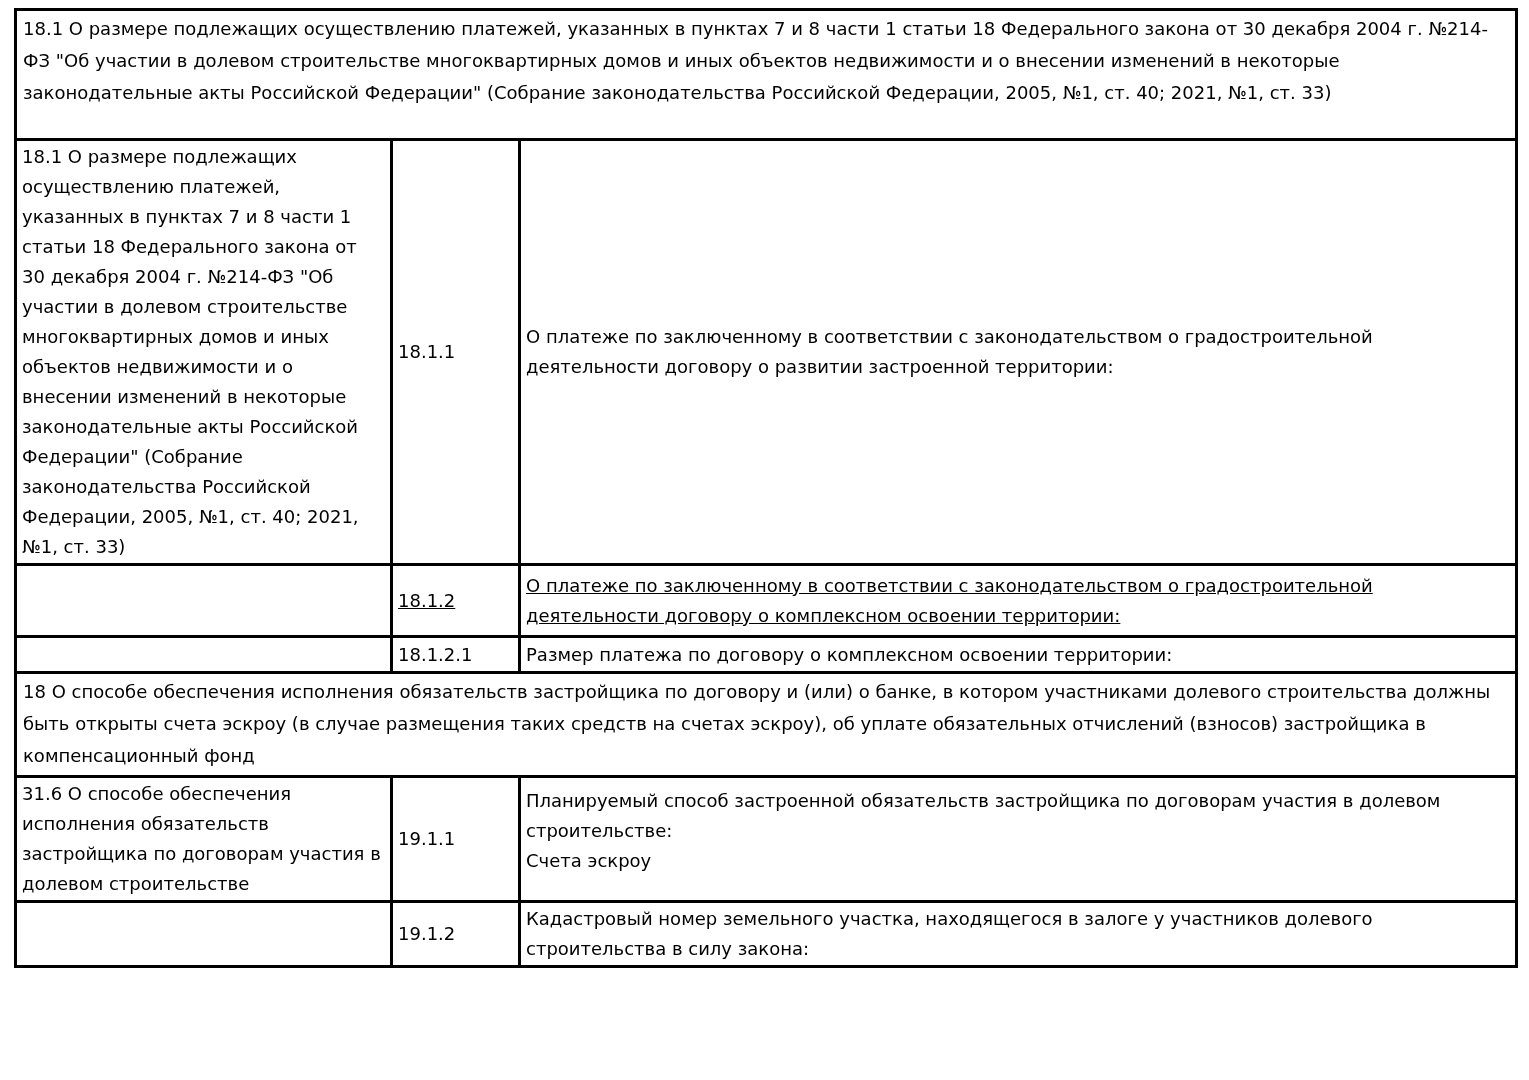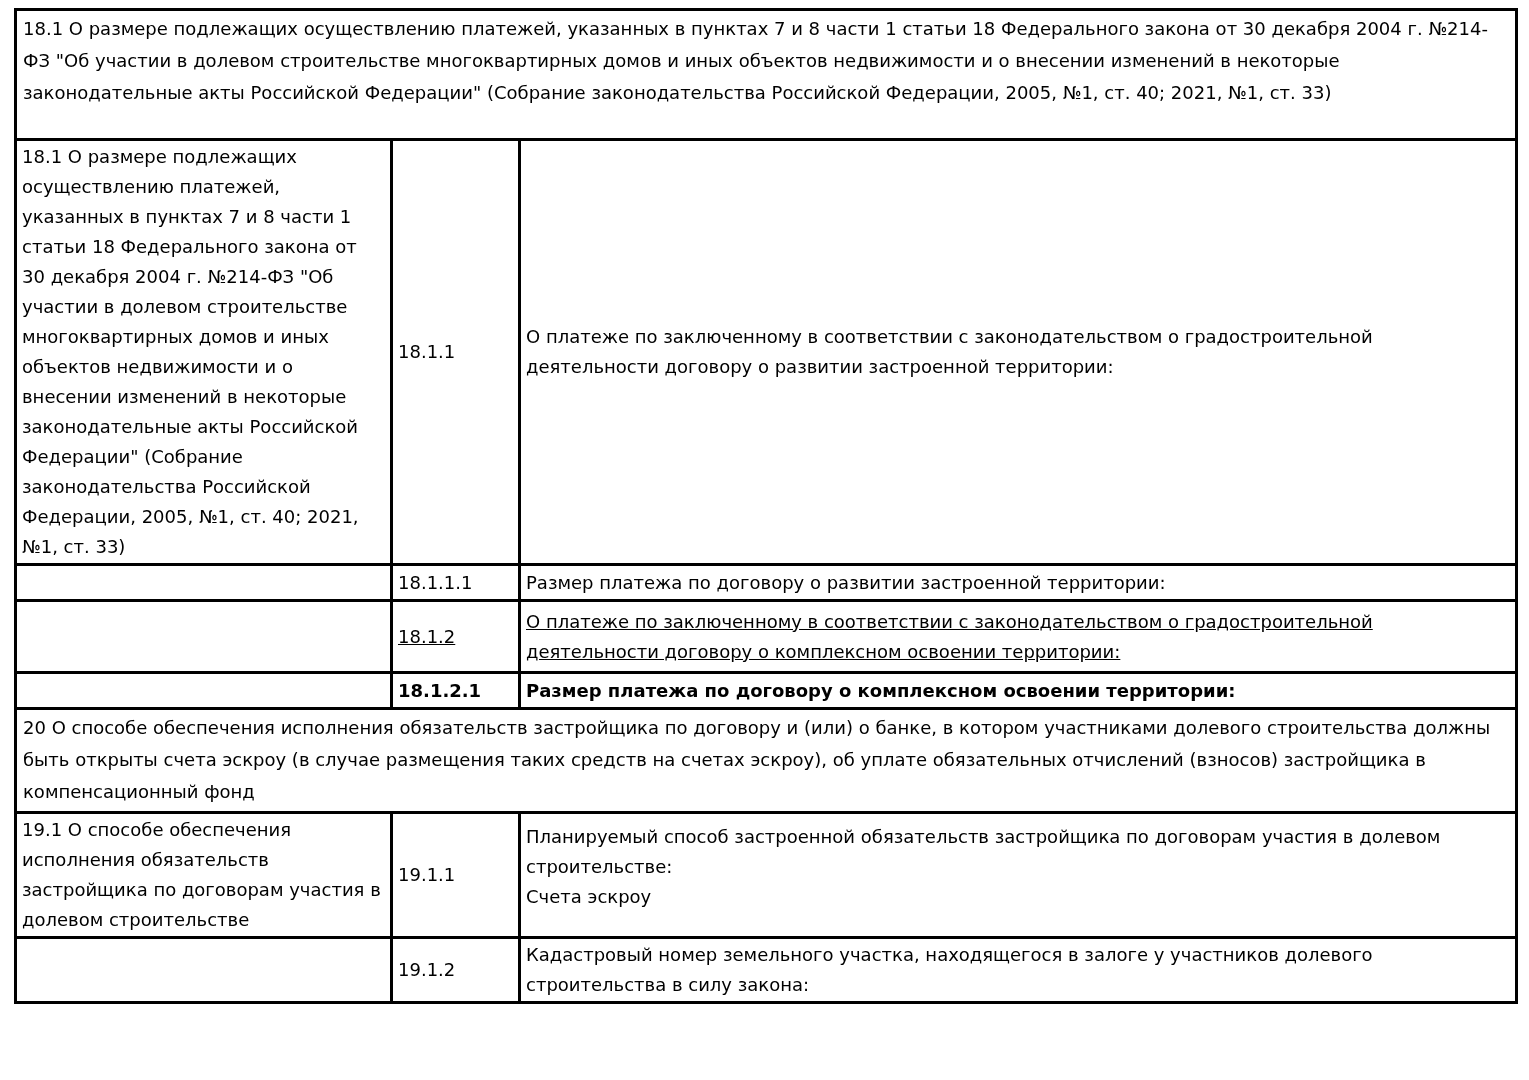--- a/index.html
+++ b/index.html
@@ -37,21 +37,21 @@
     line-height: 32px;
     padding: 2px 6px;
     vertical-align: top;
   }
   td.top { vertical-align: top; }
   .bold { font-weight: normal; }
   tr.r-sec18    { height: 130px; }
   tr.r-18-1-1   { height: 424px; }
   tr.r-18-1-1-1 { height: 36px;  }
   tr.r-18-1-2   { height: 72px; text-decoration: underline;  }
-  tr.r-18-1-2-1 { height: 36px; font-weight: bold;  }
+  tr.r-18-1-2-1 { height: 36px;  }
   tr.r-sec19    { height: 104px; }
   tr.r-19-1-1   { height: 120px; }
   tr.r-19-1-2   { height: 64px;  }
   td.q-cell { padding-top: 8px; }
 </style>
 </head>
 <body>
 
 <div class="wrap">
   <table class="decl">
@@ -64,44 +64,39 @@
       <tr class="r-sec18">
         <td colspan="3" class="section">18.1 О размере подлежащих осуществлению платежей, указанных в пунктах 7 и 8 части 1 статьи 18 Федерального закона от 30 декабря 2004 г. №214-ФЗ "Об участии в долевом строительстве многоквартирных домов и иных объектов недвижимости и о внесении изменений в некоторые законодательные акты Российской Федерации" (Собрание законодательства Российской Федерации, 2005, №1, ст. 40; 2021, №1, ст. 33)</td>
       </tr>
 
       <tr class="r-18-1-1">
         <td class="top">18.1 О размере подлежащих осуществлению платежей, указанных в пунктах 7 и 8 части 1 статьи 18 Федерального закона от 30 декабря 2004 г. №214-ФЗ "Об участии в долевом строительстве многоквартирных домов и иных объектов недвижимости и о внесении изменений в некоторые законодательные акты Российской Федерации" (Собрание законодательства Российской Федерации, 2005, №1, ст. 40; 2021, №1, ст. 33)</td>
         <td>18.1.1</td>
         <td>О платеже по заключенному в соответствии с законодательством о градостроительной деятельности договору о развитии застроенной территории:</td>
       </tr>
 
-      <tr class="r-18-1-1-1">
-        <td></td>
-        <td>18.1.1.1</td>
-        <td>Размер платежа по договору о развитии застроенной территории:</td>
-      </tr>
 
       <tr class="r-18-1-2">
         <td></td>
         <td>18.1.2</td>
         <td>О платеже по заключенному в соответствии с законодательством о градостроительной деятельности договору о комплексном освоении территории:</td>
       </tr>
 
       <tr class="r-18-1-2-1">
         <td></td>
         <td>18.1.2.1</td>
         <td>Размер платежа по договору о комплексном освоении территории:</td>
       </tr>
 
       <tr class="r-sec19">
-        <td colspan="3" class="section">20 О способе обеспечения исполнения обязательств застройщика по договору и (или) о банке, в котором участниками долевого строительства должны быть открыты счета эскроу (в случае размещения таких средств на счетах эскроу), об уплате обязательных отчислений (взносов) застройщика в компенсационный фонд</td>
+        <td colspan="3" class="section">18 О способе обеспечения исполнения обязательств застройщика по договору и (или) о банке, в котором участниками долевого строительства должны быть открыты счета эскроу (в случае размещения таких средств на счетах эскроу), об уплате обязательных отчислений (взносов) застройщика в компенсационный фонд</td>
       </tr>
 
       <tr class="r-19-1-1">
-        <td class="top">19.1 О способе обеспечения исполнения обязательств застройщика по договорам участия в долевом строительстве</td>
+        <td class="top">31.6 О способе обеспечения исполнения обязательств застройщика по договорам участия в долевом строительстве</td>
         <td>19.1.1</td>
         <td class="top q-cell">
           <div>Планируемый способ застроенной обязательств застройщика по договорам участия в долевом строительстве:</div>
           <div class="bold">Счета эскроу</div>
         </td>
       </tr>
 
       <tr class="r-19-1-2">
         <td></td>
         <td>19.1.2</td>

